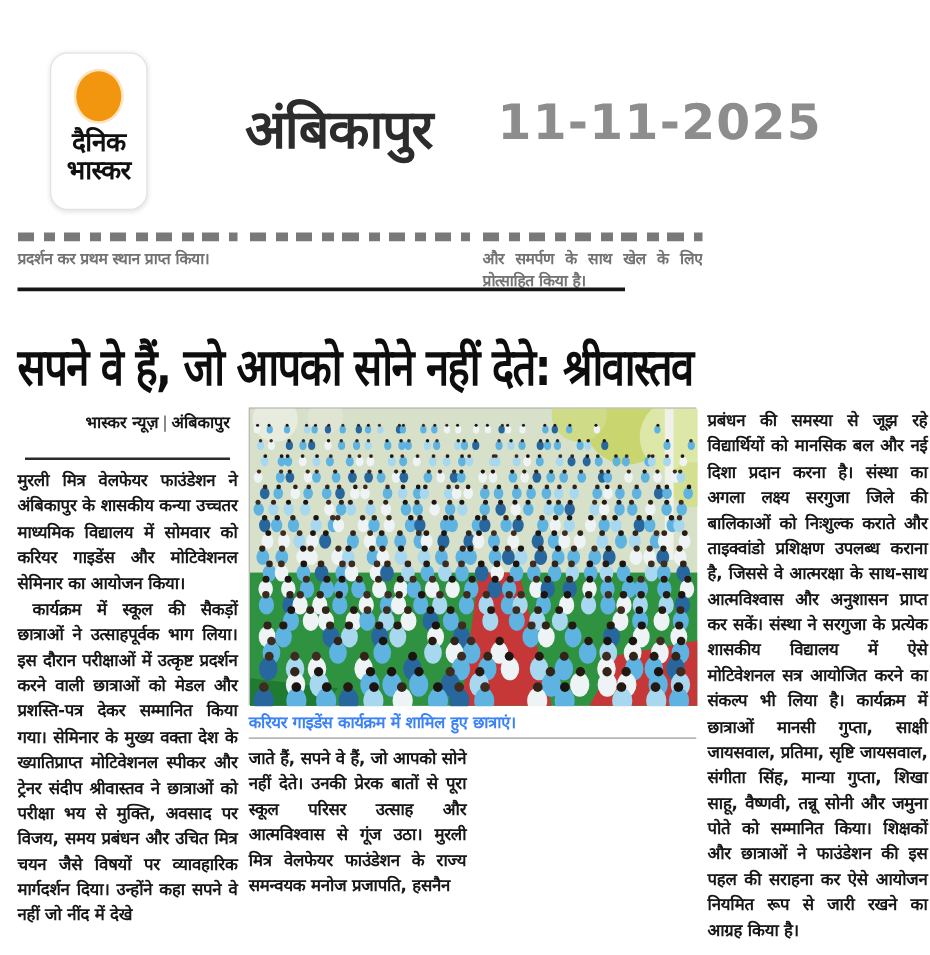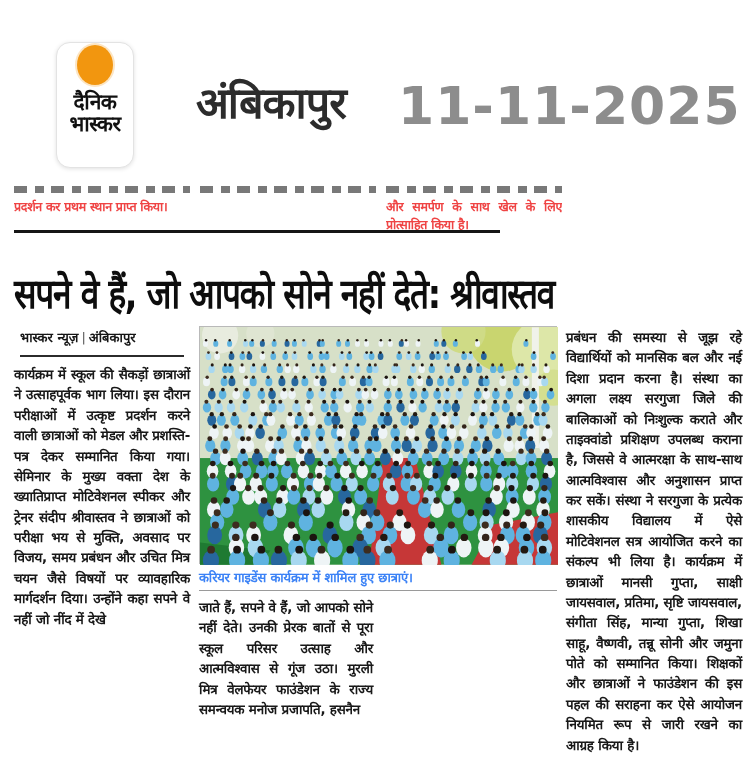--- a/index.html
+++ b/index.html
@@ -2,57 +2,57 @@
 <html><head>
 <meta charset="utf-8">
 <style>
   * { margin:0; padding:0; box-sizing:border-box; }
   html,body { width:744px; background:#ffffff; font-family:"DejaVu Sans", sans-serif; }
   body { height:764px; overflow:hidden; color:#1a1a1a; }
 
   
   .app-header { position:relative; height:182px; background:#ffffff; }
   .logo-card {
-    position:absolute; left:56px; top:42px; width:78px; height:126px;
+    position:absolute; left:40px; top:42px; width:78px; height:126px;
     background:#fff; border:1px solid #e3e3e3; border-radius:14px;
     box-shadow:0 1px 4px rgba(0,0,0,.12);
     display:flex; flex-direction:column; align-items:center; justify-content:flex-start;
-    padding-top:2px;
+    padding-top:14px;
   }
   .logo-sun { width:36px; height:40px; border-radius:50%; background:#f2960f;
     box-shadow:0 0 0 2px rgba(242,150,15,.25); margin-bottom:6px; }
   .logo-text { font-weight:bold; color:#111; font-size:21px; line-height:1.05; text-align:center; letter-spacing:-.5px; }
   .header-city { position:absolute; left:196px; top:72px; font-size:43px; font-weight:bold; color:#2c2c2c; letter-spacing:-1px; }
-  .header-date { position:absolute; left:398px; top:76px; font-size:52px; font-weight:bold; color:#8d8d8d; letter-spacing:1px; }
+  .header-date { position:absolute; left:398px; top:76px; font-size:39px; font-weight:bold; color:#8d8d8d; letter-spacing:1px; }
 
   
   .clipping { position:relative; padding:4px 10px 0 14px; }
 
   .cutline { height:7px; margin-bottom:5px; overflow:hidden;
     background:repeating-linear-gradient(90deg,#4c4c4c 0 13px, transparent 13px 21px, #4c4c4c 21px 30px, transparent 30px 37px);
     opacity:.75; }
   .top-strip { position:relative; display:flex; gap:10px; min-height:58px; }
   .top-frag { width:176px; flex:0 0 176px; }
-  .frag-line { font-size:12.5px; font-weight:600; line-height:1.45; color:#ef4444; letter-spacing:-.3px; white-space:nowrap; overflow:hidden; }
+  .frag-line { font-size:12.5px; font-weight:600; line-height:1.45; color:#737373; letter-spacing:-.3px; white-space:nowrap; overflow:hidden; }
   .frag-line.wrap { white-space:normal; text-align:justify; }
   .strip-rule { position:absolute; left:0; top:44px; width:486px; height:3px; background:#161616; }
 
   .headline-wrap { margin-top:20px; height:52px; overflow:visible; }
   .headline { display:inline-block; width:880px; transform:scaleX(0.813); transform-origin:left top;
     font-size:41px; font-weight:bold; color:#0d0d0d; letter-spacing:-1.5px; white-space:nowrap; }
   .subheadline-wrap { margin-top:8px; height:26px; }
   .subheadline { display:inline-block; width:1010px; transform:scaleX(0.712); transform-origin:left top;
     font-size:18.5px; font-weight:bold; color:#111; letter-spacing:-.4px; white-space:nowrap; }
 
   .body-grid { display:flex; gap:9px; margin-top:10px; }
   .bcol { width:176px; flex:0 0 176px; }
   .bmid { width:358px; flex:0 0 358px; }
 
-  .byline { text-align:left; font-size:13px; font-weight:bold; color:#151515;
-    padding-bottom:9px; border-bottom:2px solid #2b2b2b; margin:2px 6px 8px 6px; }
+  .byline { text-align:right; font-size:13px; font-weight:bold; color:#151515;
+    padding-bottom:20px; border-bottom:2px solid #2b2b2b; margin:2px 6px 8px 6px; }
   .byline .sep { font-weight:normal; color:#555; padding:0 3px; }
 
   .newstext { font-size:13.4px; line-height:1.52; font-weight:600; text-align:justify; color:#181818; letter-spacing:-.2px; }
   .newstext p + p { text-indent:12px; margin-top:1px; }
 
   .photo-frame { width:358px; height:238px; border:1px solid #b9b9b9; background:#d7e0c8; }
   .photo-frame svg { display:block; }
   .photo-caption { font-size:13px; font-weight:bold; color:#3b82f6; margin-top:4px; letter-spacing:-.2px; }
   .caption-rule { height:1px; background:#9a9a9a; margin:4px 0 7px 0; }
   .mid-cols { display:flex; }
@@ -97,20 +97,21 @@
     <div class="headline">सपने वे हैं, जो आपको सोने नहीं देते: श्रीवास्तव</div>
   </div>
 
   <div class="body-grid">
 
     <div class="bcol">
       <div class="byline">
         <span>भास्कर न्यूज़</span><span class="sep">|</span><span>अंबिकापुर</span>
       </div>
       <div class="newstext">
+        <p>मुरली मित्र वेलफेयर फाउंडेशन ने अंबिकापुर के शासकीय कन्या उच्चतर माध्यमिक विद्यालय में सोमवार को करियर गाइडेंस और मोटिवेशनल सेमिनार का आयोजन किया।</p>
         <p>कार्यक्रम में स्कूल की सैकड़ों छात्राओं ने उत्साहपूर्वक भाग लिया। इस दौरान परीक्षाओं में उत्कृष्ट प्रदर्शन करने वाली छात्राओं को मेडल और प्रशस्ति-पत्र देकर सम्मानित किया गया। सेमिनार के मुख्य वक्ता देश के ख्यातिप्राप्त मोटिवेशनल स्पीकर और ट्रेनर संदीप श्रीवास्तव ने छात्राओं को परीक्षा भय से मुक्ति, अवसाद पर विजय, समय प्रबंधन और उचित मित्र चयन जैसे विषयों पर व्यावहारिक मार्गदर्शन दिया। उन्होंने कहा सपने वे नहीं जो नींद में देखे</p>
       </div>
     </div>
 
     <div class="bmid">
       <div class="photo-frame">
         <svg id="photo-svg" width="358" height="238" viewBox="0 0 356 236" xmlns="http://www.w3.org/2000/svg">
           <rect x="0" y="0" width="356" height="236" fill="#d7e0c8"></rect>
 
           <g>

